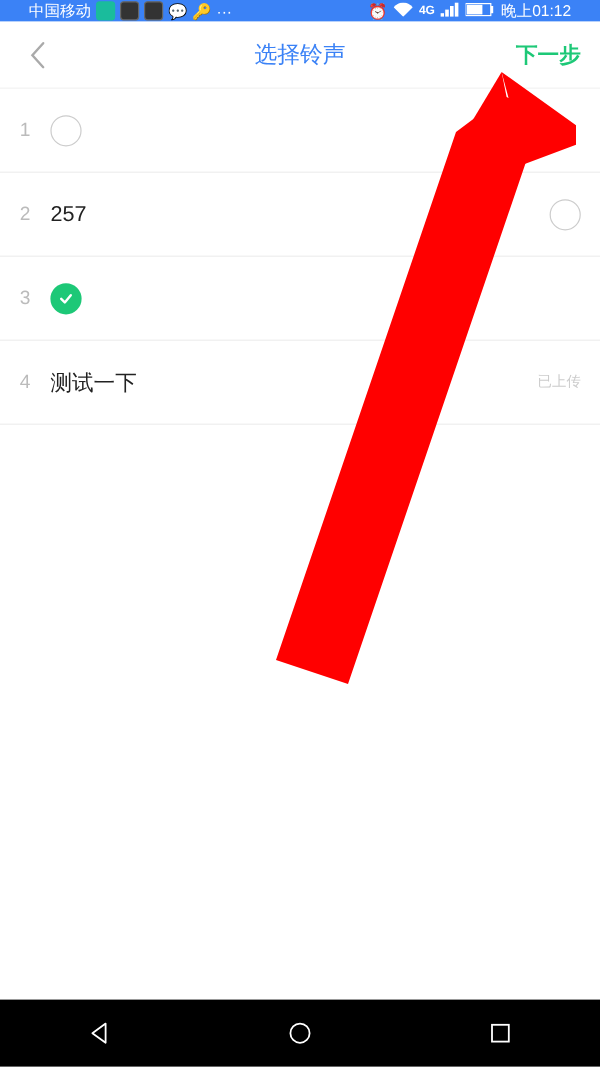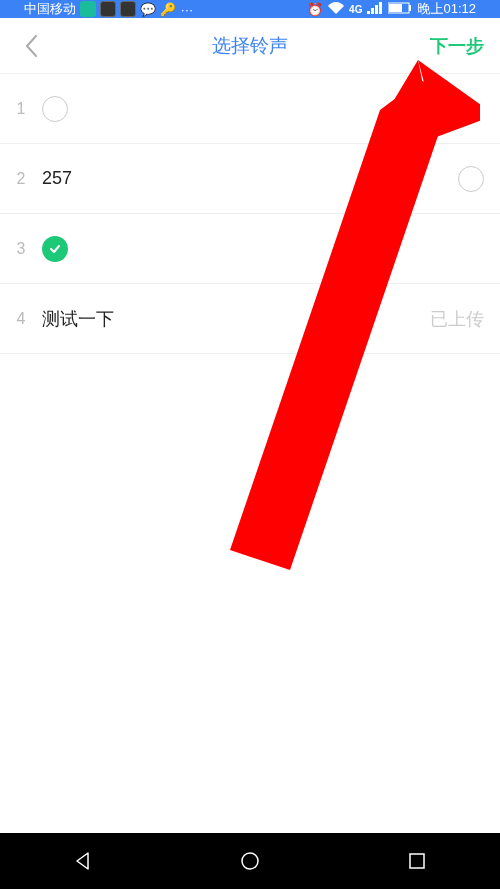--- a/index.html
+++ b/index.html
@@ -104,21 +104,21 @@
       border: 1.5px solid #ccc;
       display: flex;
       align-items: center;
       justify-content: center;
     }
     .radio-checked {
       border: none;
       background: #1dc877;
     }
     .uploaded-text {
-      font-size: 18px;
+      font-size: 12px;
       color: #ccc;
     }
     .arrow-overlay {
       position: absolute;
       top: 60px;
       left: 80px;
       pointer-events: none;
     }
     .nav-bar {
       position: absolute;

